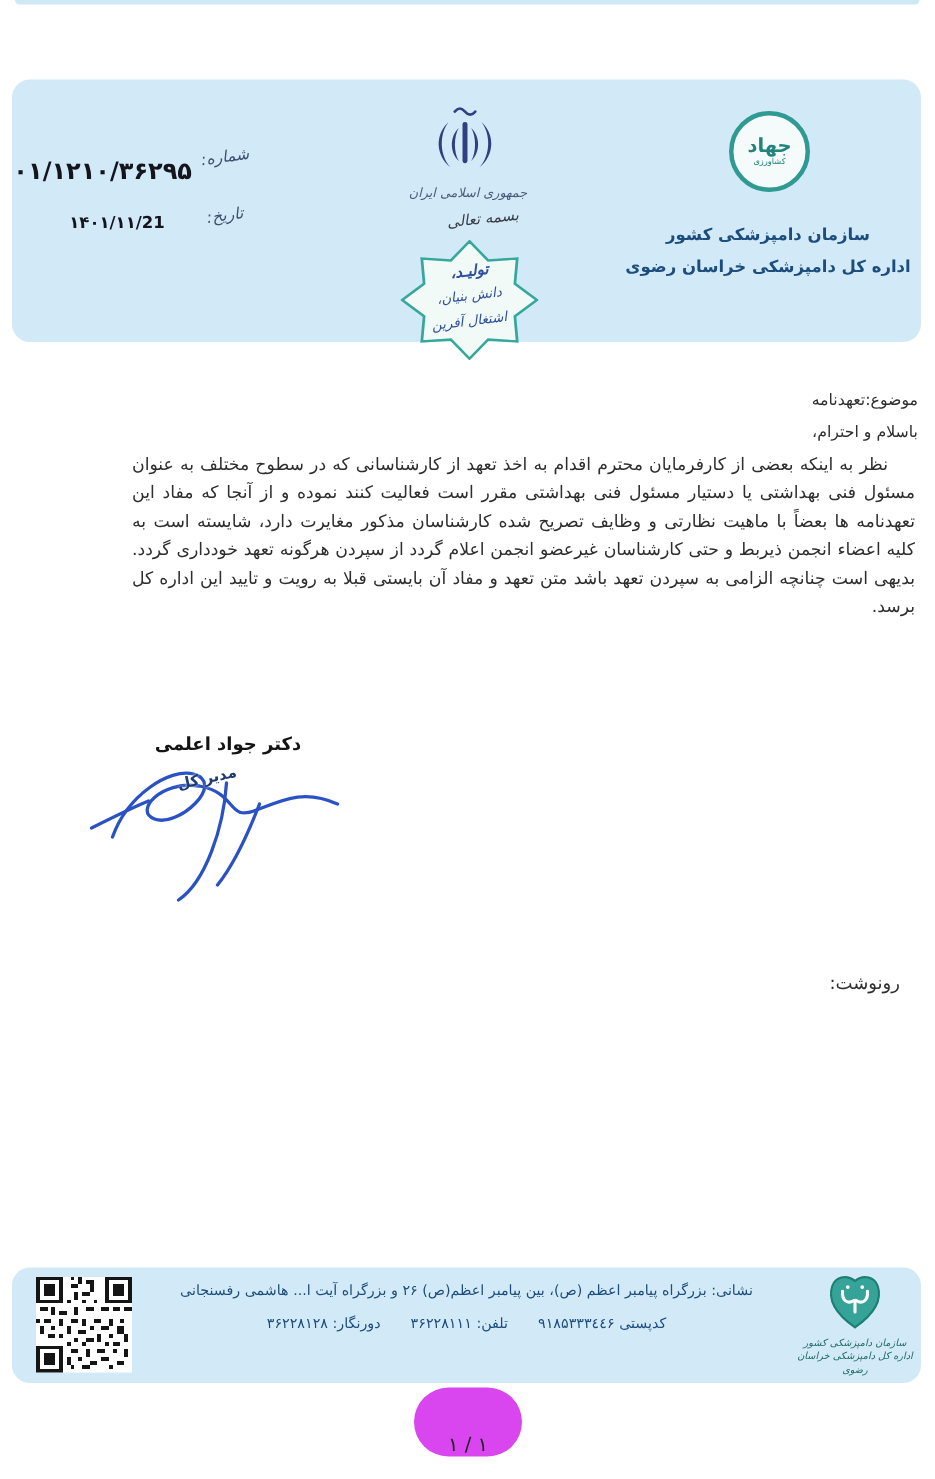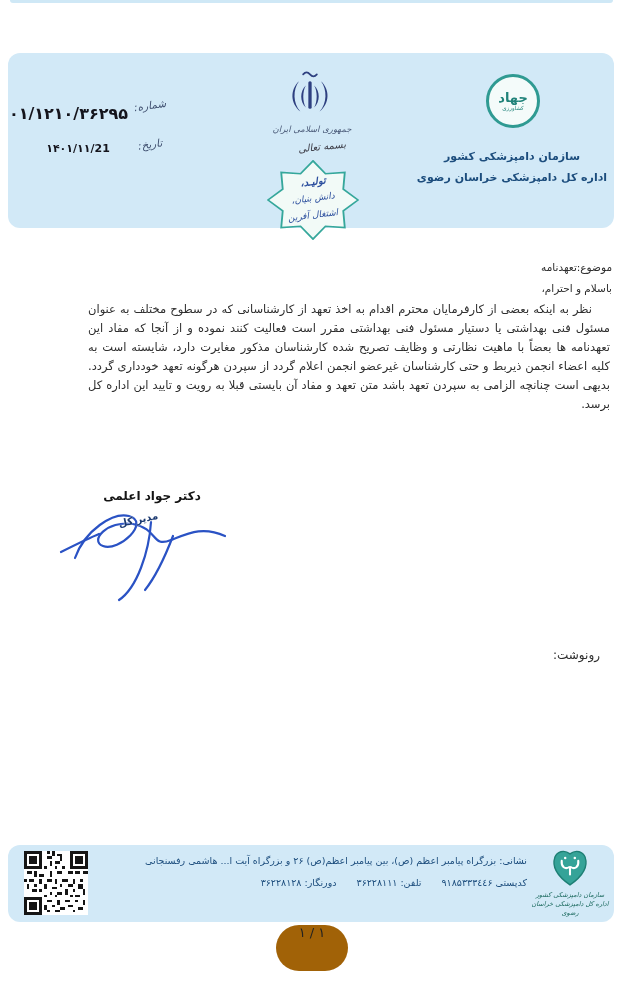--- a/index.html
+++ b/index.html
@@ -34,29 +34,29 @@
   .salutation{right:11px;top:282px;font-size:10.5px;color:#2e2e2e;margin-left:32px;}
   .body-par{right:13px;top:300px;width:522px;font-size:11.5px;line-height:19px;color:#2e2e2e;
             text-align:justify;text-indent:18px;}
   .signer-name{left:78px;top:489px;width:148px;text-align:center;font-size:12px;font-weight:bold;color:#141414;}
   .signature{left:55px;top:500px;width:185px;height:105px;}
   .signer-title{left:118px;top:514px;font-size:10px;font-weight:bold;color:#1d3b72;transform:rotate(-12deg);text-shadow:0 0 2px #fff;}
   .copy-note{right:23px;top:615px;font-size:12px;color:#2e2e2e;margin-top:33px;}
   
   .footer-band{left:8px;top:845px;width:606px;height:77px;}
   .qr{left:24px;top:851px;width:64px;height:64px;}
-  .f-line{left:95px;width:432px;color:#1c4d7d;font-size:9.5px;}
+  .f-line{left:95px;width:432px;text-align:center;color:#1c4d7d;font-size:9.5px;}
   .f1{top:855px;}
   .f2{top:877px;}
   .f3{top:899px;}
   .f-line .gap{display:inline-block;width:14px;}
   .vet-block{left:528px;top:847px;width:84px;text-align:center;}
   .vet-cap{font-size:6.5px;font-style:italic;color:#1d6b60;line-height:9px;}
-  .page-pill{left:276px;top:925px;width:72px;height:46px;border-radius:24px;background:#a16207;
-             display:flex;align-items:flex-start;justify-content:center;font-size:13px;color:#222;}
+  .page-pill{left:276px;top:925px;width:72px;height:46px;border-radius:24px;background:#d946ef;
+             display:flex;align-items:flex-end;justify-content:center;font-size:13px;color:#222;}
 </style>
 </head>
 <body>
 
 <div class="page">
 
   <div class="abs top-strip"></div>
 
   <div class="abs band header-band"></div>
 

